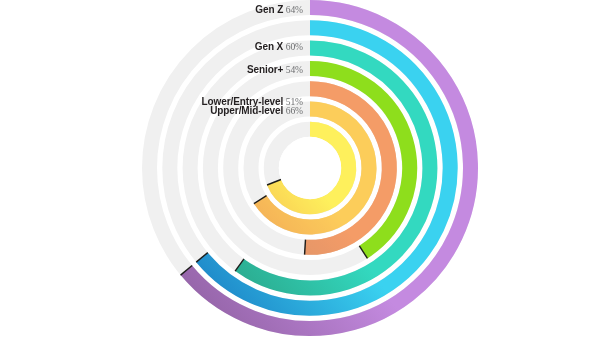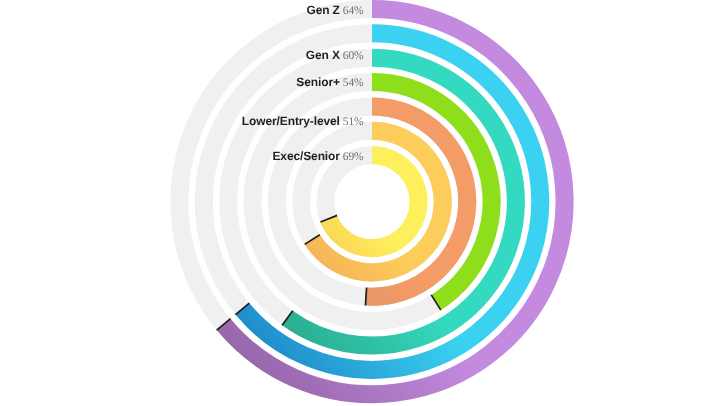--- a/index.html
+++ b/index.html
@@ -133,15 +133,15 @@
         <path d="M 310.00 129.30 A 38.70 38.70 0 1 1 274.02 182.25" fill="none" stroke="url(#halftone)" stroke-width="15" stroke-linecap="butt"></path>
         <path d="M 280.99 179.49 L 267.04 185.01" stroke="#1d1d1b" stroke-width="1.4"></path>
       </g>
     <circle id="center-hole" cx="310" cy="168" r="31.19999999999999" fill="#ffffff"></circle>
   </svg>
   <div class="labels-layer" id="labels-layer">
       <div class="ring-label" style="top: 7.5px;"><span class="lbl-name">Gen Z</span><span class="lbl-value">64%</span></div>
       <div class="ring-label" style="top: 45px; margin-left: 16px;"><span class="lbl-name">Gen X</span><span class="lbl-value">60%</span></div>
       <div class="ring-label" style="top: 68.4px;"><span class="lbl-name">Senior+</span><span class="lbl-value">54%</span></div>
       <div class="ring-label" style="top: 77px; margin-top: 23px;"><span class="lbl-name">Lower/Entry-level</span><span class="lbl-value">51%</span></div>
-      <div class="ring-label" style="top: 129.3px;"><span class="lbl-name">Exec/Senior</span><span class="lbl-value">69%</span></div>
+      <div class="ring-label" style="top: 109px;"><span class="lbl-name">Upper/Mid-level</span><span class="lbl-value">66%</span></div>
     </div>
 </div>
 
 </body></html>

